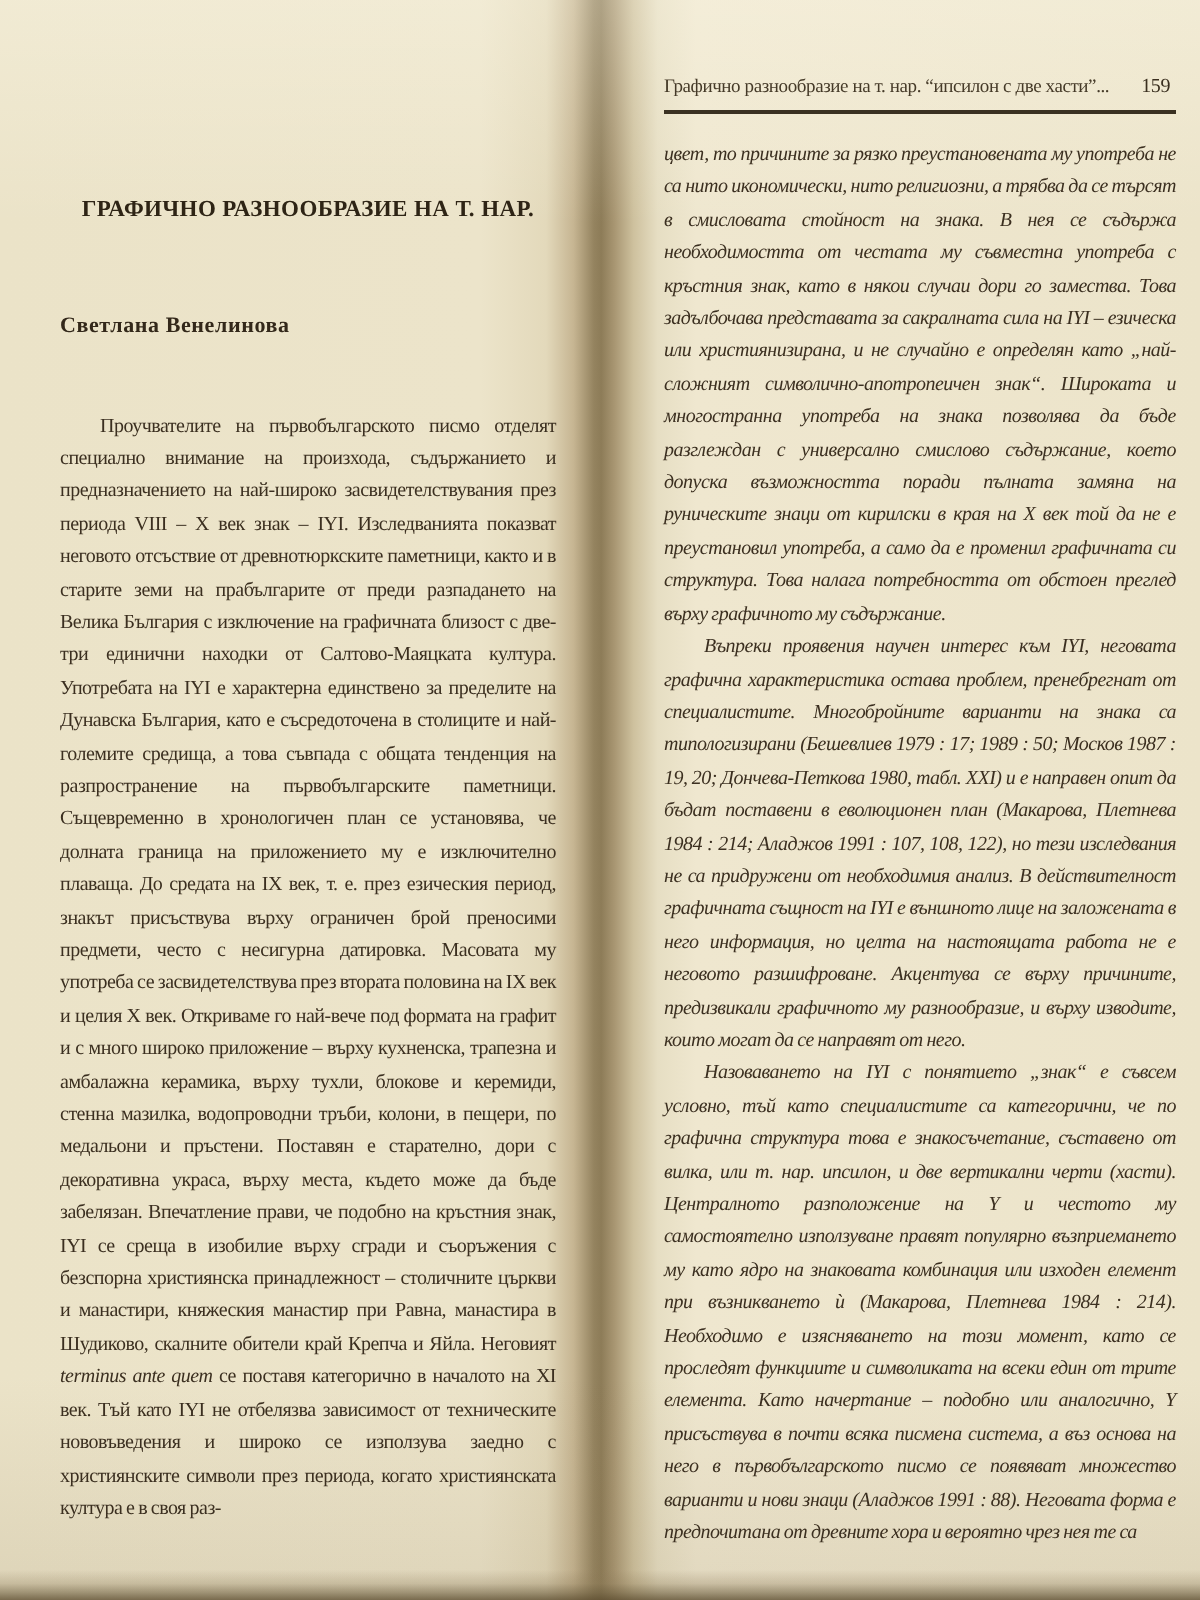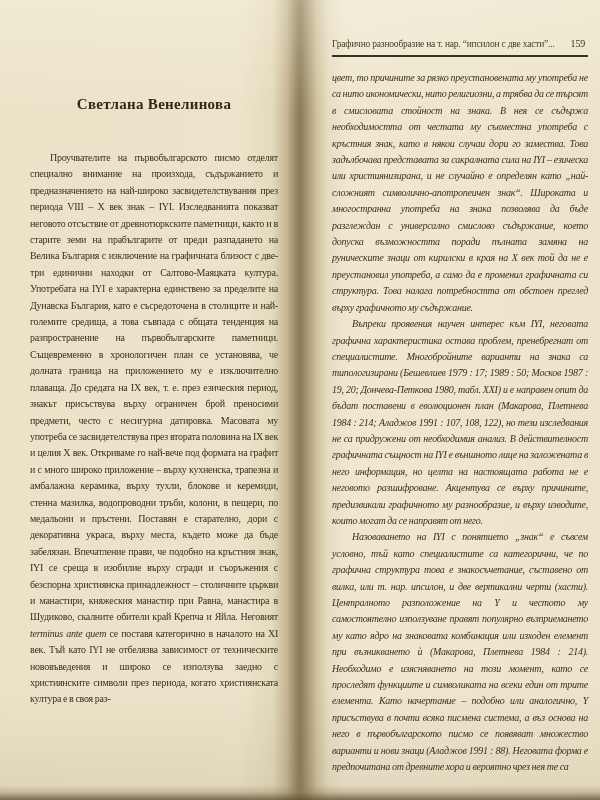--- a/index.html
+++ b/index.html
@@ -30,22 +30,22 @@
   
   .page-left {
     position: absolute; left: 30px; top: 0; width: 248px; height: 800px;
   }
   .article-title {
     margin-top: 96px; text-align: center;
     font-weight: bold; font-size: 11.5px; line-height: 18.5px;
     letter-spacing: .2px; color: #2e2415;
   }
   .author {
-    margin-top: 18px; text-align: center;
-    font-weight: bold; font-size: 15px; color: #33281a; letter-spacing: .3px;
+    margin-top: 42px; text-align: left;
+    font-weight: bold; font-size: 11px; color: #33281a; letter-spacing: .3px;
   }
   .body-text {
     font-size: 10px; line-height: 16.4px; letter-spacing: -0.25px; word-spacing: -0.4px;
     text-align: justify; color: #3b2f20;
   }
   .page-left .body-text { margin-top: 37px; }
   .indent { text-indent: 20px; }
   .body-text em { font-style: italic; }
 
   
@@ -63,20 +63,21 @@
   .page-right .body-text p { margin: 0; font-style: italic; }
   .page-right .body-text { margin-top: 13px; }
 </style>
 </head>
 <body>
 
 <div class="book">
 
   <div class="page-left">
     <div class="article-title">
+      <div>ГРАФИЧНО РАЗНООБРАЗИЕ НА Т. НАР.</div>
     </div>
     <div class="author">Светлана Венелинова</div>
     <div class="body-text indent">Проучвателите на първобългарското писмо отделят специално внимание на произхода, съдържанието и предназначението на най-широко засвидетелствувания през периода VIII – X век знак – IYI. Изследванията показват неговото отсъствие от древнотюркските паметници, както и в старите земи на прабългарите от преди разпадането на Велика България с изключение на графичната близост с две-три единични находки от Салтово-Маяцката култура. Употребата на IYI е характерна единствено за пределите на Дунавска България, като е съсредоточена в столиците и най-големите средища, а това съвпада с общата тенденция на разпространение на първобългарските паметници. Същевременно в хронологичен план се установява, че долната граница на приложението му е изключително плаваща. До средата на IX век, т. е. през езическия период, знакът присъствува върху ограничен брой преносими предмети, често с несигурна датировка. Масовата му употреба се засвидетелствува през втората половина на IX век и целия X век. Откриваме го най-вече под формата на графит и с много широко приложение – върху кухненска, трапезна и амбалажна керамика, върху тухли, блокове и керемиди, стенна мазилка, водопроводни тръби, колони, в пещери, по медальони и пръстени. Поставян е старателно, дори с декоративна украса, върху места, където може да бъде забелязан. Впечатление прави, че подобно на кръстния знак, IYI се среща в изобилие върху сгради и съоръжения с безспорна християнска принадлежност – столичните църкви и манастири, княжеския манастир при Равна, манастира в Шудиково, скалните обители край Крепча и Яйла. Неговият <em>terminus ante quem</em> се поставя категорично в началото на XI век. Тъй като IYI не отбелязва зависимост от техническите нововъведения и широко се използува заедно с християнските символи през периода, когато християнската култура е в своя раз-</div>
   </div>
 
   <div style="position:absolute;left:288px;top:0;width:24px;height:800px;"></div>
 
   <div class="page-right">
     <div class="running-header">
       <span>Графично разнообразие на т. нар. “ипсилон с две хасти”...</span>

